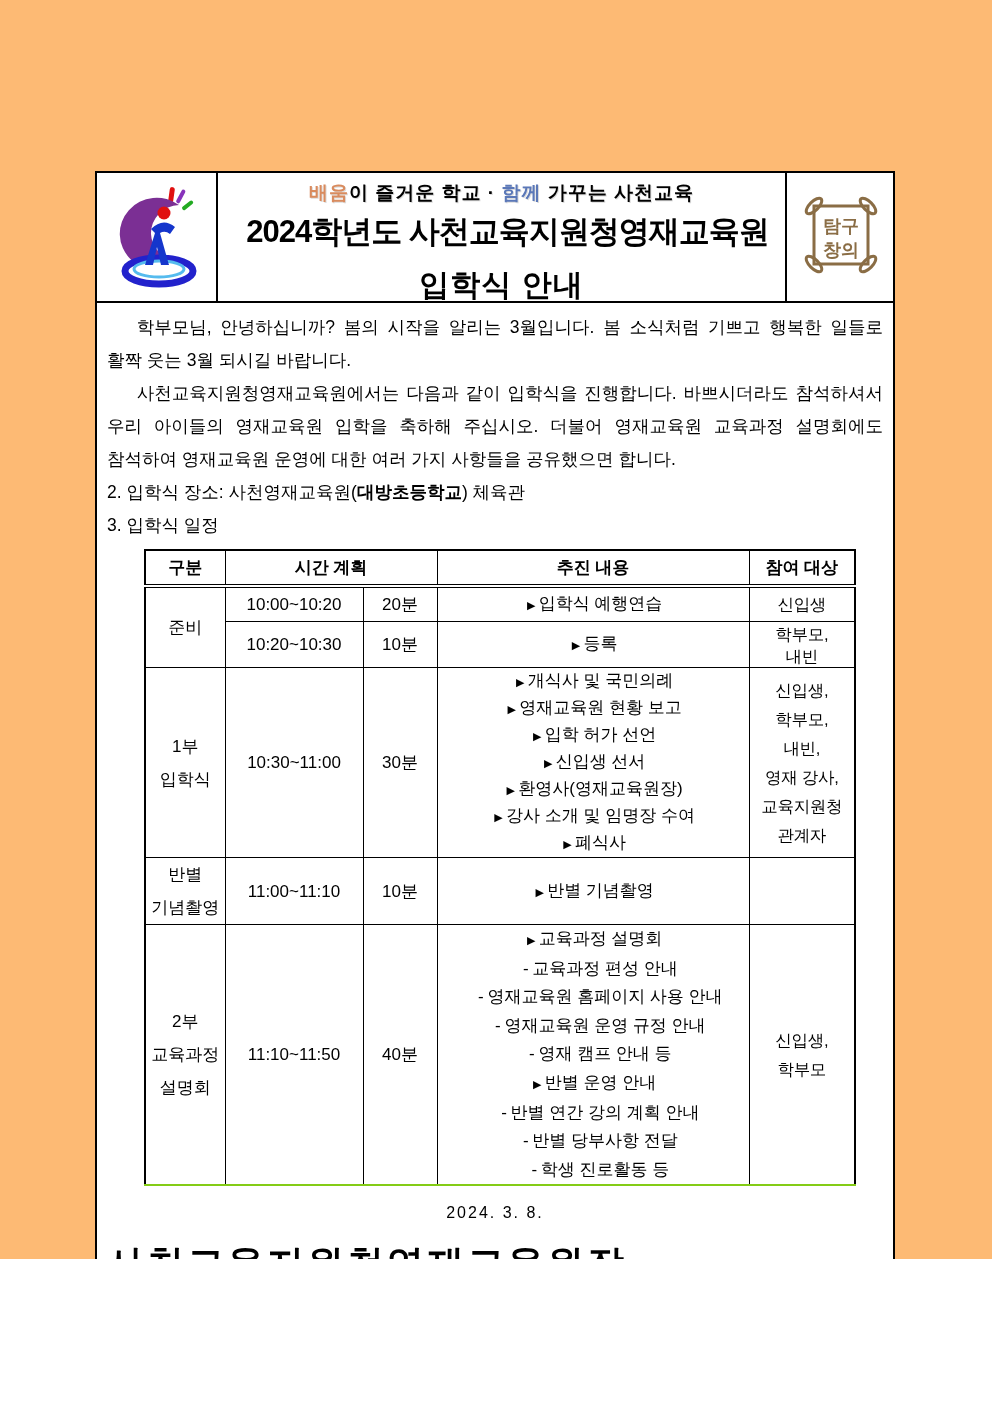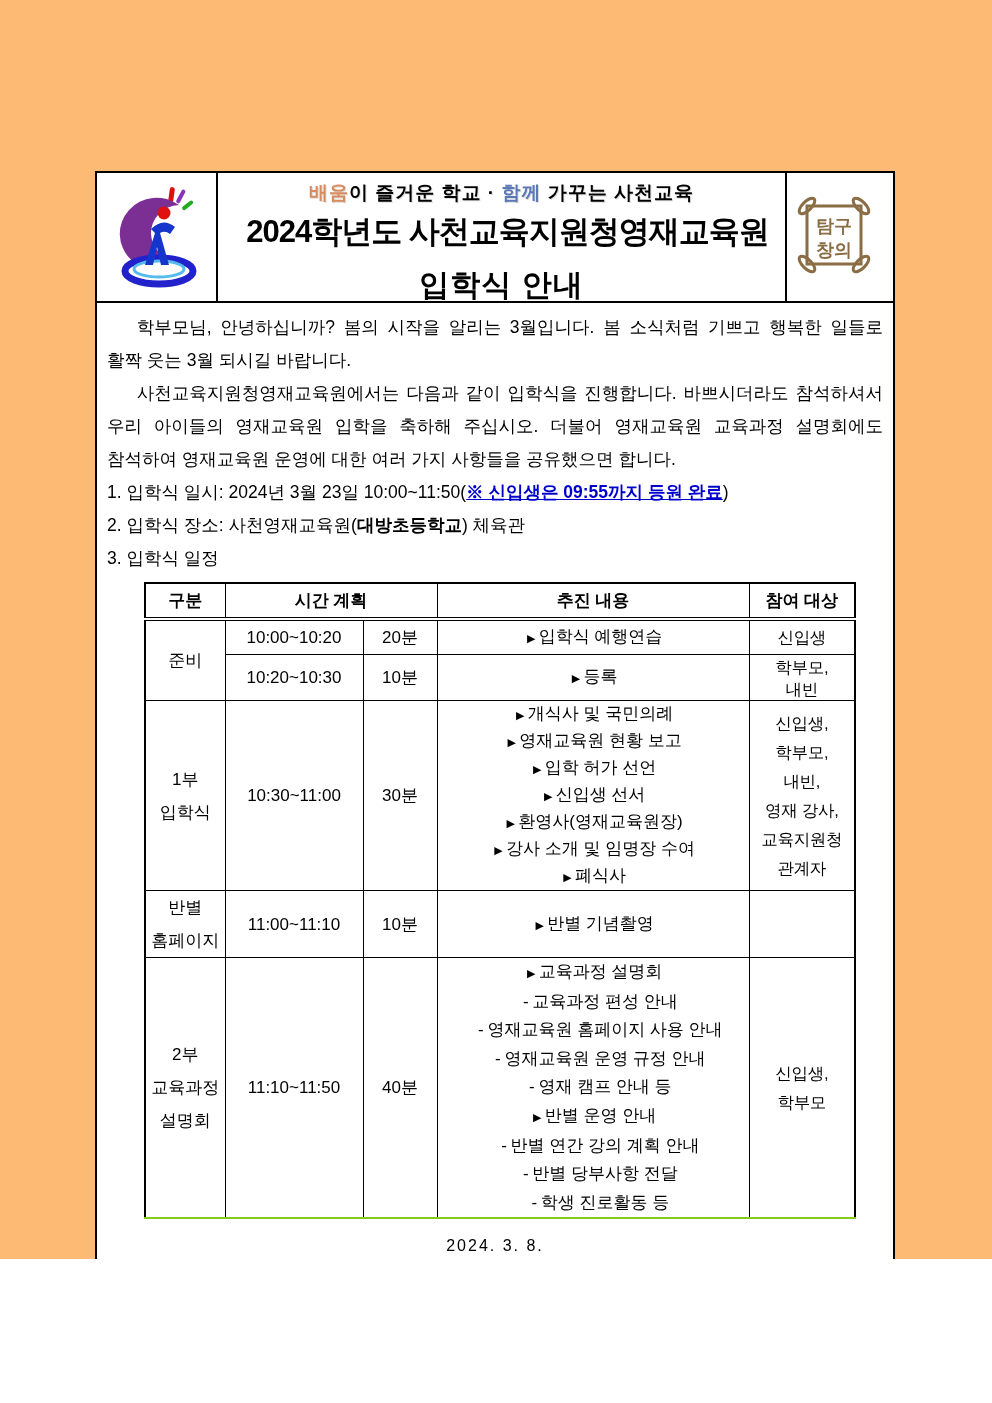--- a/index.html
+++ b/index.html
@@ -6,21 +6,21 @@
   .page{position:relative;width:992px;height:1259px;background:#fdba74;overflow:hidden;
         font-family:"Liberation Sans", sans-serif;color:#000;}
   .doc{position:absolute;left:95px;top:171px;width:800px;height:1118px;
        border:2px solid #000;box-sizing:border-box;background:#fff;}
   
   .hdr-band{display:flex;height:130px;border-bottom:2px solid #000;box-sizing:border-box;}
   .logo-cell{width:121px;border-right:2px solid #000;box-sizing:border-box;
              display:flex;align-items:center;justify-content:center;}
   .title-cell{flex:1;text-align:center;padding-top:7px;box-sizing:border-box;}
   .stamp-cell{width:108px;border-left:2px solid #000;box-sizing:border-box;
-              display:flex;align-items:center;justify-content:flex-start;}
+              display:flex;align-items:center;justify-content:center;}
   .slogan{font-size:19px;font-weight:bold;letter-spacing:1px;
           text-shadow:1px 1px 0 #ddd;}
   .slogan .a1{color:#d98b5e;}
   .slogan .a2{color:#5b78b8;}
   .title1{font-size:31px;font-weight:800;letter-spacing:-1px;margin-top:5px;padding-left:12px;}
   .title2{font-size:30px;font-weight:800;margin-top:12px;letter-spacing:1px;}
   
   .bodytxt{padding:8px 10px 0 10px;font-size:17.5px;line-height:33px;}
   .para{margin:0;text-indent:1.7em;text-align:justify;word-break:keep-all;}
   .nitem{margin:0;}
@@ -95,23 +95,20 @@
           </svg>
         </span>
       </div>
     </div>
 
     <div class="bodytxt">
       <p class="para">학부모님, 안녕하십니까? 봄의 시작을 알리는 3월입니다. 봄 소식처럼 기쁘고 행복한 일들로 활짝 웃는 3월 되시길 바랍니다.</p>
       <p class="para">사천교육지원청영재교육원에서는 다음과 같이 입학식을 진행합니다. 바쁘시더라도 참석하셔서 우리 아이들의 영재교육원 입학을 축하해 주십시오. 더불어 영재교육원 교육과정 설명회에도 참석하여 영재교육원 운영에 대한 여러 가지 사항들을 공유했으면 합니다.</p>
 
       <div class="nitem">
-        <span>1. 입학식 일시: 2024년 3월 23일 10:00~11:50(</span><span class="blue-ul">※ 신입생은 09:55까지 등원 완료</span><span>)</span>
-      </div>
-      <div class="nitem">
         <span>2. 입학식 장소: 사천영재교육원(</span><span class="bold">대방초등학교</span><span>) 체육관</span>
       </div>
       <div class="nitem">3. 입학식 일정</div>
 
       <table class="sched">
         <colgroup>
           <col style="width:80px">
             <col style="width:138px">
             <col style="width:74px">
           <col style="width:312px">
@@ -175,21 +172,21 @@
               <div>내빈,</div>
               <div>영재 강사,</div>
               <div>교육지원청</div>
               <div>관계자</div>
             </td>
           </tr>
 
           <tr class="h44">
             <td>
               <div>반별</div>
-              <div>홈페이지</div>
+              <div>기념촬영</div>
             </td>
             <td>11:00~11:10</td>
             <td>10분</td>
             <td class="content">
               <div class="li tri"><span class="mk">▶</span><span>반별 기념촬영</span></div>
             </td>
             <td class="who"></td>
           </tr>
 
           <tr class="h258">

